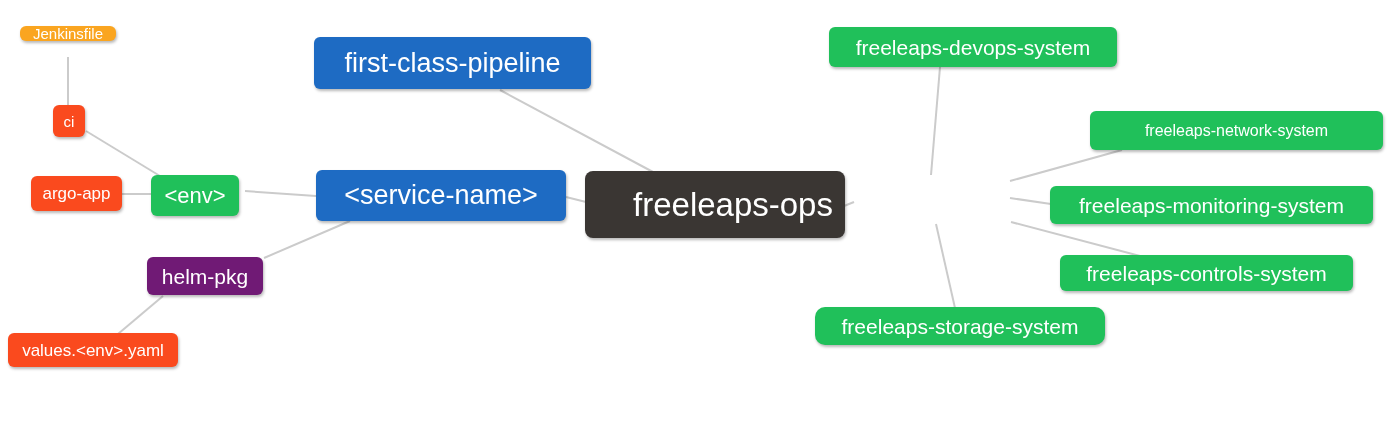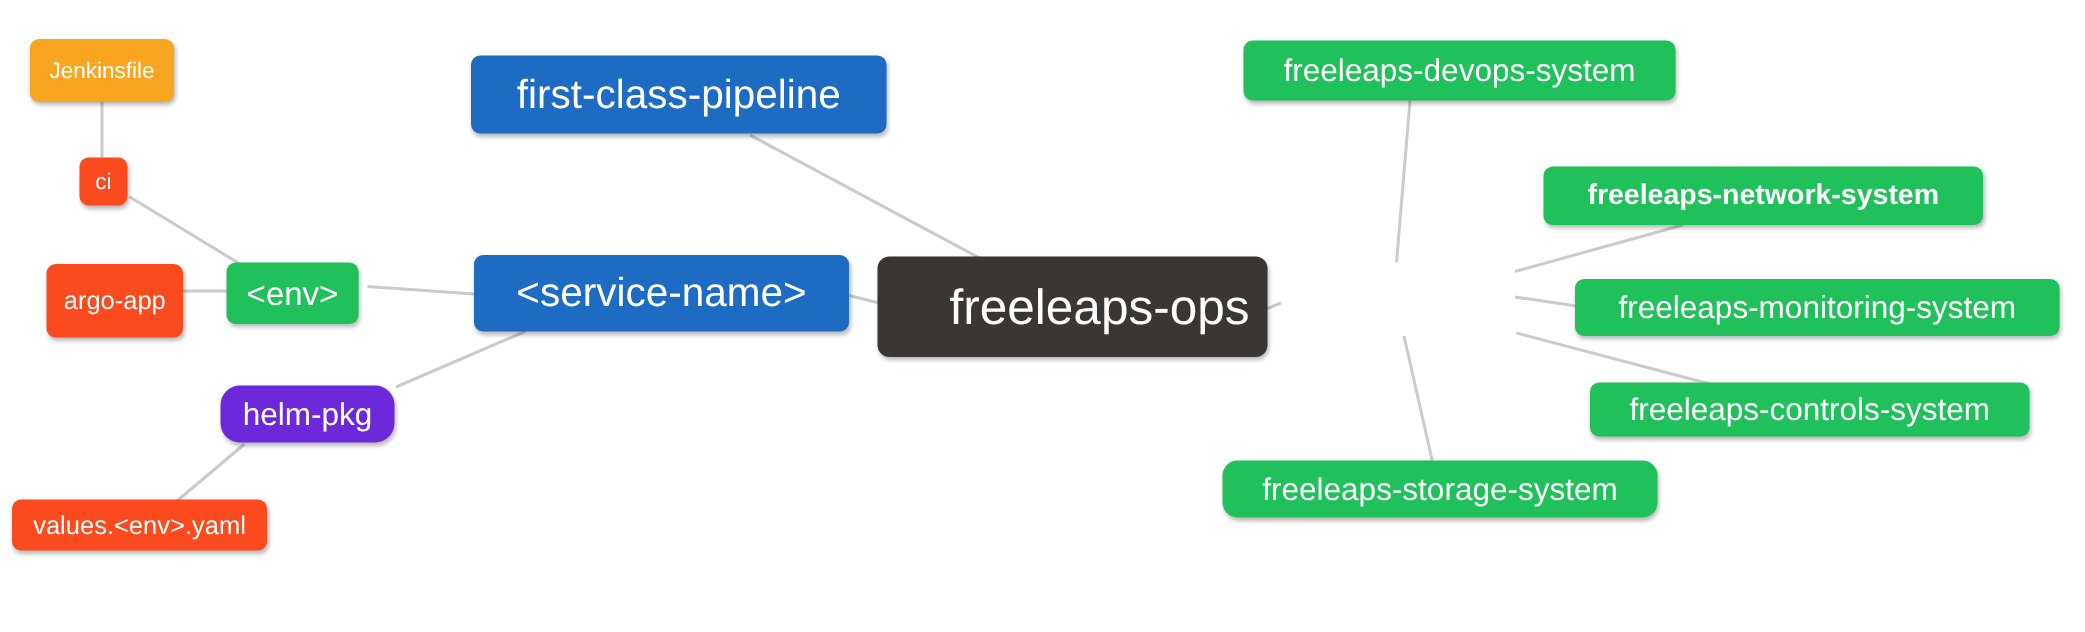--- a/index.html
+++ b/index.html
@@ -18,32 +18,32 @@
     color:#ffffff;
     white-space:nowrap;
     border-radius:6px;
     box-shadow:1px 2px 3px rgba(0,0,0,0.28);
     cursor:pointer;
     line-height:1;
     box-sizing:border-box;
   }
   .level-root{border-radius:8px;padding-left:36px;}
   
-  .n-jenkinsfile{left:20px;top:26px;width:96px;height:42px;font-size:15px;}
+  .n-jenkinsfile{left:20px;top:26px;width:96px;height:15px;font-size:15px;}
   .n-ci{left:53px;top:105px;width:32px;height:32px;font-size:15px;}
-  .n-argo-app{left:31px;top:176px;width:91px;height:49px;font-size:17px;text-align:right;}
+  .n-argo-app{left:31px;top:176px;width:91px;height:35px;font-size:17px;text-align:right;}
   .n-env{left:151px;top:175px;width:88px;height:41px;font-size:22px;}
   .n-helm-pkg{left:147px;top:257px;width:116px;height:38px;font-size:21px;}
   .n-values-env-yaml{left:8px;top:333px;width:170px;height:34px;font-size:17px;}
   .n-first-class-pipeline{left:314px;top:37px;width:277px;height:52px;font-size:27px;}
   .n-service-name{left:316px;top:170px;width:250px;height:51px;font-size:27px;}
   .n-freeleaps-ops{left:585px;top:171px;width:260px;height:67px;font-size:33px;}
   .n-manifests{left:853px;top:174px;width:158px;height:51px;font-size:27px;}
   .n-devops{left:797px;top:27px;width:288px;height:40px;font-size:21px;margin-left:32px;}
-  .n-network{left:1029px;top:111px;width:293px;height:39px;font-size:19px;font-weight:bold;}
+  .n-network{left:1090px;top:111px;width:293px;height:39px;font-size:16px;}
   .n-monitoring{left:1050px;top:186px;width:323px;height:38px;font-size:21px;}
   .n-controls{left:1060px;top:255px;width:293px;height:36px;font-size:21px;}
   .n-storage{left:815px;top:307px;width:290px;height:38px;font-size:21px;border-radius:10px;}
 </style>
 </head>
 <body>
 
 <div class="canvas">
 
   <svg class="edges" viewBox="0 0 1390 421" xmlns="http://www.w3.org/2000/svg">
@@ -60,21 +60,21 @@
     <line x1="1010" y1="181" x2="1122" y2="150" stroke="#CBCBCB"></line>
     <line x1="1010" y1="198" x2="1051" y2="204" stroke="#CBCBCB"></line>
     <line x1="1011" y1="222" x2="1140" y2="256" stroke="#CBCBCB"></line>
     <line x1="936" y1="224" x2="955" y2="308" stroke="#CBCBCB"></line>
   </svg>
 
   <div class="node n-jenkinsfile" style="background: rgb(250, 165, 32); color: rgb(255, 255, 255);">Jenkinsfile</div>
   <div class="node n-ci" style="background: rgb(250, 74, 30); color: rgb(255, 255, 255);">ci</div>
   <div class="node n-argo-app" style="background: rgb(250, 74, 30); color: rgb(255, 255, 255);">argo-app</div>
   <div class="node n-env" style="background: rgb(32, 192, 90); color: rgb(255, 255, 255);">&lt;env&gt;</div>
-  <div class="node n-helm-pkg" style="background: #6d28d9; color: rgb(255, 255, 255); border-radius: 13px;">helm-pkg</div>
+  <div class="node n-helm-pkg" style="background: #701a75; color: rgb(255, 255, 255);">helm-pkg</div>
   <div class="node n-first-class-pipeline" style="background: rgb(30, 107, 195); color: rgb(255, 255, 255);">first-class-pipeline</div>
   <div class="node n-values-env-yaml" style="background: rgb(250, 74, 30); color: rgb(255, 255, 255);">values.&lt;env&gt;.yaml</div>
   <div class="node n-service-name" style="background: rgb(30, 107, 195); color: rgb(255, 255, 255);">&lt;service-name&gt;</div>
   <div class="node n-freeleaps-ops level-root" style="background: rgb(58, 54, 51); color: rgb(255, 255, 255);">freeleaps-ops</div>
   <div class="node n-devops" style="background: rgb(32, 192, 90); color: rgb(255, 255, 255);">freeleaps-devops-system</div>
   <div class="node n-network" style="background: rgb(32, 192, 90); color: rgb(255, 255, 255);">freeleaps-network-system</div>
   <div class="node n-monitoring" style="background: rgb(32, 192, 90); color: rgb(255, 255, 255);">freeleaps-monitoring-system</div>
   <div class="node n-controls" style="background: rgb(32, 192, 90); color: rgb(255, 255, 255);">freeleaps-controls-system</div>
   <div class="node n-storage" style="background: rgb(32, 192, 90); color: rgb(255, 255, 255);">freeleaps-storage-system</div>
 

